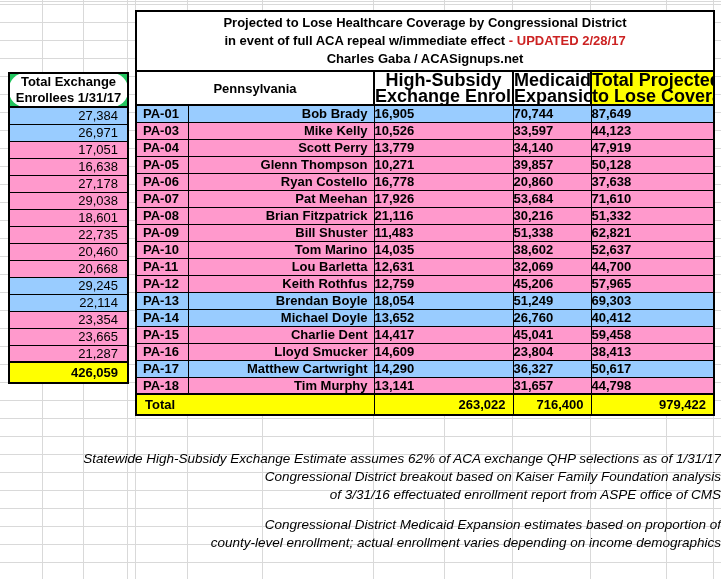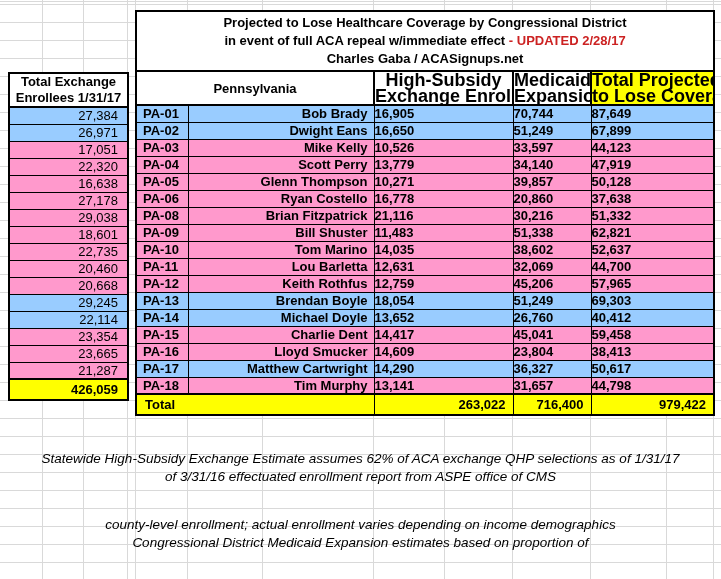--- a/index.html
+++ b/index.html
@@ -26,21 +26,21 @@
   .tbl th, .tbl td {
     border:1px solid #000; padding:0; box-sizing:border-box;
     font-size:13px; color:#000; overflow:hidden; white-space:nowrap;
     vertical-align:middle;
   }
   .tbl thead th { border-width:2px; font-weight:bold; text-align:center; background:#fff; }
 
   .left-tbl { left:8px; top:72px; width:119px; }
   .main-tbl { left:135px; top:10px; width:578px; }
 
-  .lt-h { height:34px; }
+  .lt-h { height:34px;border-radius:16px; }
   .lt-h div { line-height:16px; }
 
   .title-cell { height:60px; font-size:13.5px; }
   .title-cell div { line-height:18px; }
 
   .head-row th { height:34px; }
   .head-row th div { line-height:16px; font-size:18px; }
   .state { font-size:20px; }
 
   tbody tr { height:17px; }
@@ -59,21 +59,21 @@
     border-top:2px solid #000; border-bottom:2px solid #000;
     text-align:right; padding-right:7px;
   }
   .left-tbl .total-row td { padding-right:9px; }
   .t-label { text-align:left !important; padding-left:8px !important; }
 
   .yellow { background: var(--total-row) !important; }
   .red { color: var(--updated-red); }
 
   .fn {
-    position:absolute; left:0; width:721px; text-align:center;
+    position:absolute; left:0; width:721px; text-align:right;
     font-style:italic; font-size:13.5px; color:#000;
   }
   .fn div { line-height:18px; height:18px; }
   #fn1 { top:450px; }
   #fn2 { top:516px; }
 </style>
 </head>
 <body style="--democrat-row: #99CCFF; --republican-row: #FF99CC; --total-row: #FFFF00; --updated-red: #CC2222;">
 
 <div class="sheet">
@@ -109,23 +109,20 @@
         <tr class="dem">
           <td>27,384</td>
         </tr>
         <tr class="dem">
           <td>26,971</td>
         </tr>
         <tr class="rep">
           <td>17,051</td>
         </tr>
         <tr class="rep">
-          <td>22,320</td>
-        </tr>
-        <tr class="rep">
           <td>16,638</td>
         </tr>
         <tr class="rep">
           <td>27,178</td>
         </tr>
         <tr class="rep">
           <td>29,038</td>
         </tr>
         <tr class="rep">
           <td>18,601</td>
@@ -195,27 +192,20 @@
       </tr>
     </thead>
     <tbody id="main-rows">
         <tr class="dem">
           <td class="dist">PA-01</td>
           <td class="name">Bob Brady</td>
           <td class="num">16,905</td>
           <td class="num">70,744</td>
           <td class="num">87,649</td>
         </tr>
-        <tr class="dem">
-          <td class="dist">PA-02</td>
-          <td class="name">Dwight Eans</td>
-          <td class="num">16,650</td>
-          <td class="num">51,249</td>
-          <td class="num">67,899</td>
-        </tr>
         <tr class="rep">
           <td class="dist">PA-03</td>
           <td class="name">Mike Kelly</td>
           <td class="num">10,526</td>
           <td class="num">33,597</td>
           <td class="num">44,123</td>
         </tr>
         <tr class="rep">
           <td class="dist">PA-04</td>
           <td class="name">Scott Perry</td>
@@ -229,20 +219,27 @@
           <td class="num">10,271</td>
           <td class="num">39,857</td>
           <td class="num">50,128</td>
         </tr>
         <tr class="rep">
           <td class="dist">PA-06</td>
           <td class="name">Ryan Costello</td>
           <td class="num">16,778</td>
           <td class="num">20,860</td>
           <td class="num">37,638</td>
+        </tr>
+        <tr class="rep">
+          <td class="dist">PA-07</td>
+          <td class="name">Pat Meehan</td>
+          <td class="num">17,926</td>
+          <td class="num">53,684</td>
+          <td class="num">71,610</td>
         </tr>
         <tr class="rep">
           <td class="dist">PA-08</td>
           <td class="name">Brian Fitzpatrick</td>
           <td class="num">21,116</td>
           <td class="num">30,216</td>
           <td class="num">51,332</td>
         </tr>
         <tr class="rep">
           <td class="dist">PA-09</td>
@@ -320,20 +317,21 @@
         <td colspan="2" class="t-label">Total</td>
         <td>263,022</td>
         <td>716,400</td>
         <td>979,422</td>
       </tr>
     </tfoot>
   </table>
 
   <div class="fn" id="fn1">
     <div>Statewide High-Subsidy Exchange Estimate assumes 62% of ACA exchange QHP selections as of 1/31/17</div>
+    <div>Congressional District breakout based on Kaiser Family Foundation analysis</div>
     <div>of 3/31/16 effectuated enrollment report from ASPE office of CMS</div>
   </div>
   <div class="fn" id="fn2">
+    <div>Congressional District Medicaid Expansion estimates based on proportion of</div>
     <div>county-level enrollment; actual enrollment varies depending on income demographics</div>
-    <div>Congressional District Medicaid Expansion estimates based on proportion of</div>
   </div>
 
 </div>
 
 </body></html>

